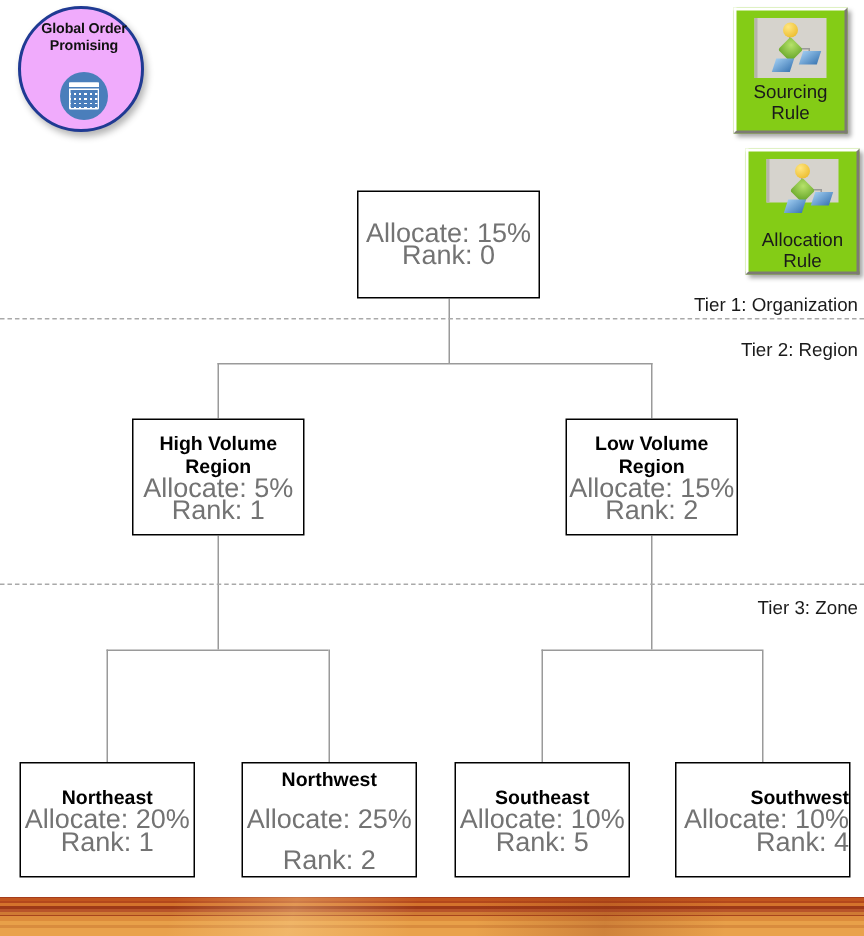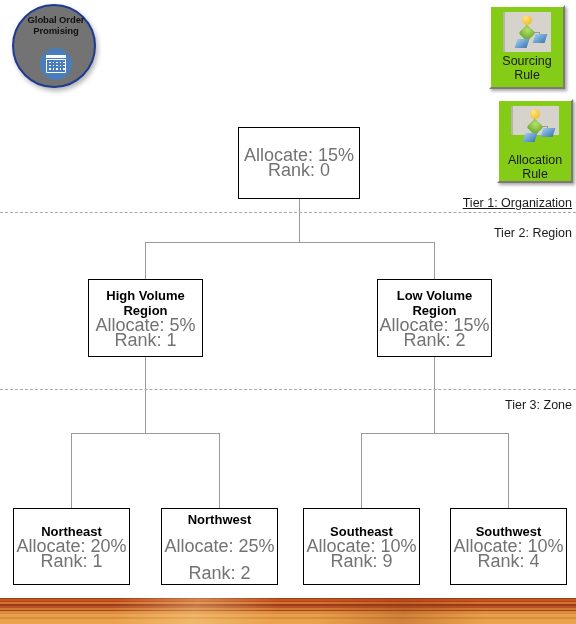--- a/index.html
+++ b/index.html
@@ -21,21 +21,21 @@
   }
 
   
   .logo-badge {
     position: absolute;
     left: 12px;
     top: 4px;
     width: 84px;
     height: 84px;
     border-radius: 50%;
-    background: #737373;
+    background: #f0abfc;
     border: 2px solid #1f3a93;
     box-shadow: 2px 3px 5px rgba(0,0,0,0.30);
     box-sizing: border-box;
   }
   .logo-text {
     position: absolute;
     left: 0;
     top: 8px;
     width: 84px;
     text-align: center;
@@ -314,21 +314,21 @@
   <div class="conn-h" style="left:71px; top:433px; width:148px;"></div>
   <div class="conn-v" style="left:71px; top:433px; height:75px;"></div>
   <div class="conn-v" style="left:219px; top:433px; height:75px;"></div>
 
   <div class="conn-v" style="left:434px; top:357px; height:76px;"></div>
   <div class="conn-h" style="left:361px; top:433px; width:147px;"></div>
   <div class="conn-v" style="left:361px; top:433px; height:75px;"></div>
   <div class="conn-v" style="left:508px; top:433px; height:75px;"></div>
 
   <div class="tier-line" style="top:212px;"></div>
-  <div class="tier-label" style="top:196px;text-decoration:underline;">Tier 1: Organization</div>
+  <div class="tier-label" style="top:196px;">Tier 1: Organization</div>
   <div class="tier-label" style="top:226px;">Tier 2: Region</div>
 
   <div class="tier-line" style="top:389px;"></div>
   <div class="tier-label" style="top:398px;">Tier 3: Zone</div>
 
   <div class="node" style="left:238px; top:127px; width:122px; height:72px;">
     <div class="node-line">Allocate: 15%</div>
     <div class="node-line">Rank: 0</div>
   </div>
 
@@ -354,24 +354,24 @@
 
   <div class="node" style="left:161px; top:508px; width:117px; height:77px;gap:12px;">
     <div class="node-title">Northwest</div>
     <div class="node-line">Allocate: 25%</div>
     <div class="node-line">Rank: 2</div>
   </div>
 
   <div class="node" style="left:303px; top:508px; width:117px; height:77px;">
     <div class="node-title">Southeast</div>
     <div class="node-line">Allocate: 10%</div>
-    <div class="node-line">Rank: 9</div>
-  </div>
-
-  <div class="node" style="left:450px; top:508px; width:117px; height:77px;">
+    <div class="node-line">Rank: 5</div>
+  </div>
+
+  <div class="node" style="left:450px; top:508px; width:117px; height:77px;align-items:flex-end;">
     <div class="node-title">Southwest</div>
     <div class="node-line">Allocate: 10%</div>
     <div class="node-line">Rank: 4</div>
   </div>
 
   <div class="wood-band">
     <div class="wood-grain"></div>
   </div>
 
 </div>

